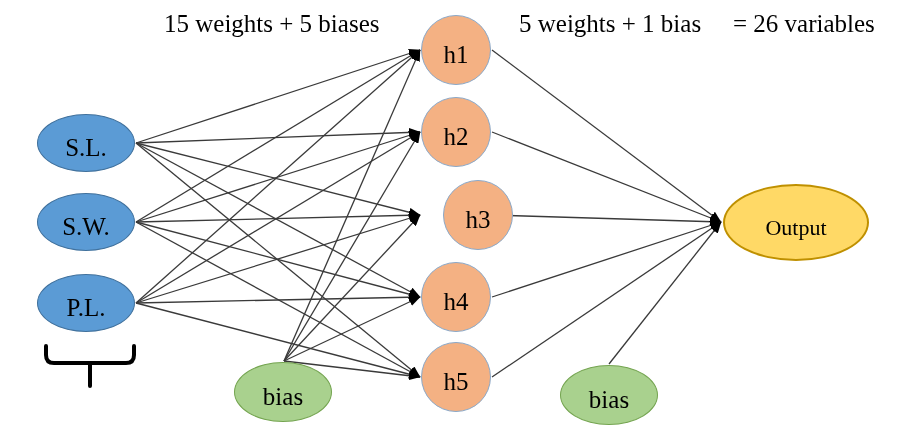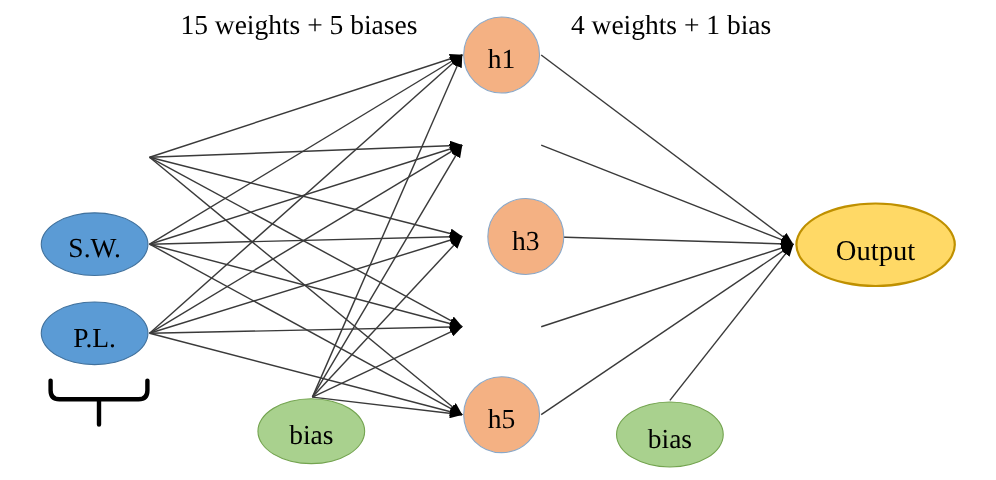--- a/index.html
+++ b/index.html
@@ -34,21 +34,21 @@
   }
   .bias-node{
     width:98px;height:60px;
     background:var(--bias-fill,#A9D18E);
     border:1.5px solid var(--bias-border,#74A450);
   }
   .output-node{
     width:146px;height:77px;
     background:var(--output-fill,#FFD966);
     border:2px solid var(--output-border,#BF9000);
-    font-size:26px;
+    font-size:22px;
   }
   .annotation{
     position:absolute;
     font-size:25px;line-height:30px;
     white-space:nowrap;
   }
 </style>
 </head>
 <body>
 
@@ -85,34 +85,44 @@
         <line x1="492" y1="132" x2="721" y2="222" marker-end="url(#arrow)"></line>
         <line x1="492" y1="215" x2="721" y2="222" marker-end="url(#arrow)"></line>
         <line x1="492" y1="297" x2="721" y2="222" marker-end="url(#arrow)"></line>
         <line x1="492" y1="377" x2="721" y2="222" marker-end="url(#arrow)"></line>
         <line x1="609" y1="364" x2="721" y2="222" marker-end="url(#arrow)"></line>
       </g>
     <path class="brace" d="M46,346 L46,355 Q46,363 54,363 L126,363 Q134,363 134,355 L134,346 M90,363 L90,386"></path>
   </svg>
 
   <div class="annotation" style="left:164px;top:9px;">15 weights + 5 biases</div>
-  <div class="annotation" style="left:519px;top:9px;">4 weights + 1 bias</div>
+  <div class="annotation" style="left:519px;top:9px;">5 weights + 1 bias</div>
+  <div class="annotation" style="left:733px;top:9px;">= 26 variables</div>
 
+  <div class="node input-node" style="left:37px;top:114px;">
+    <span>S.L.</span>
+  </div>
   <div class="node input-node" style="left:37px;top:274px;">
     <span>P.L.</span>
   </div>
   <div class="node input-node" style="left:37px;top:193px;">
     <span>S.W.</span>
   </div>
 
   <div class="node hidden-node" style="left:421px;top:15px;">
     <span>h1</span>
   </div>
+  <div class="node hidden-node" style="left:421px;top:97px;">
+    <span>h2</span>
+  </div>
   <div class="node hidden-node" style="left:443px;top:180px;">
     <span>h3</span>
+  </div>
+  <div class="node hidden-node" style="left:421px;top:262px;">
+    <span>h4</span>
   </div>
   <div class="node hidden-node" style="left:421px;top:342px;">
     <span>h5</span>
   </div>
 
   <div class="node bias-node" style="left:234px;top:362px;">
     <span>bias</span>
   </div>
   <div class="node bias-node" style="left:560px;top:365px;">
     <span>bias</span>

